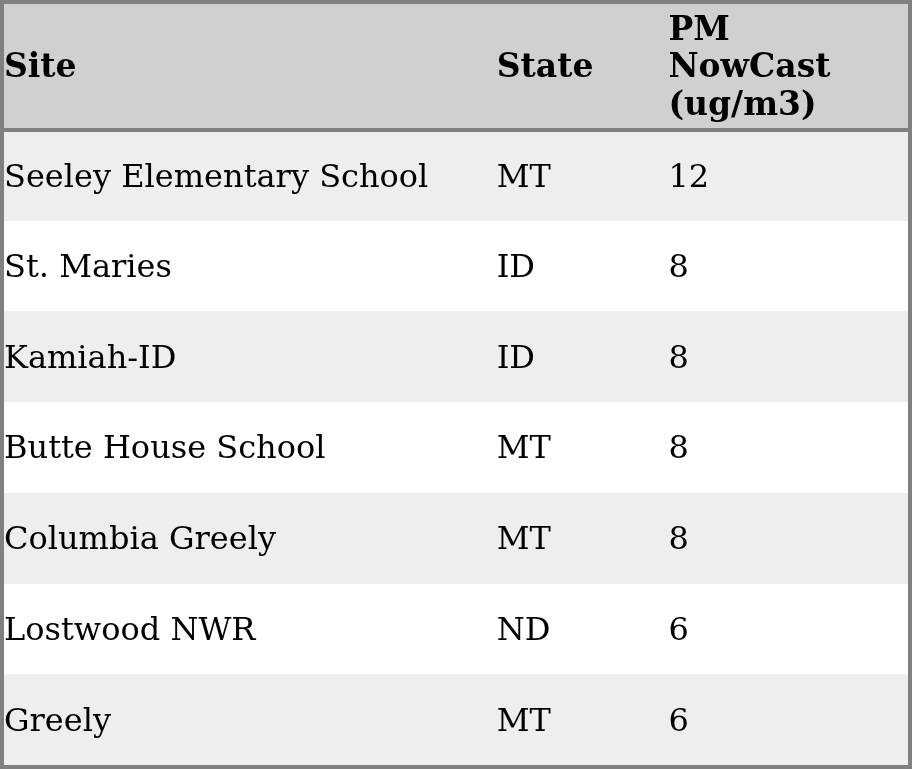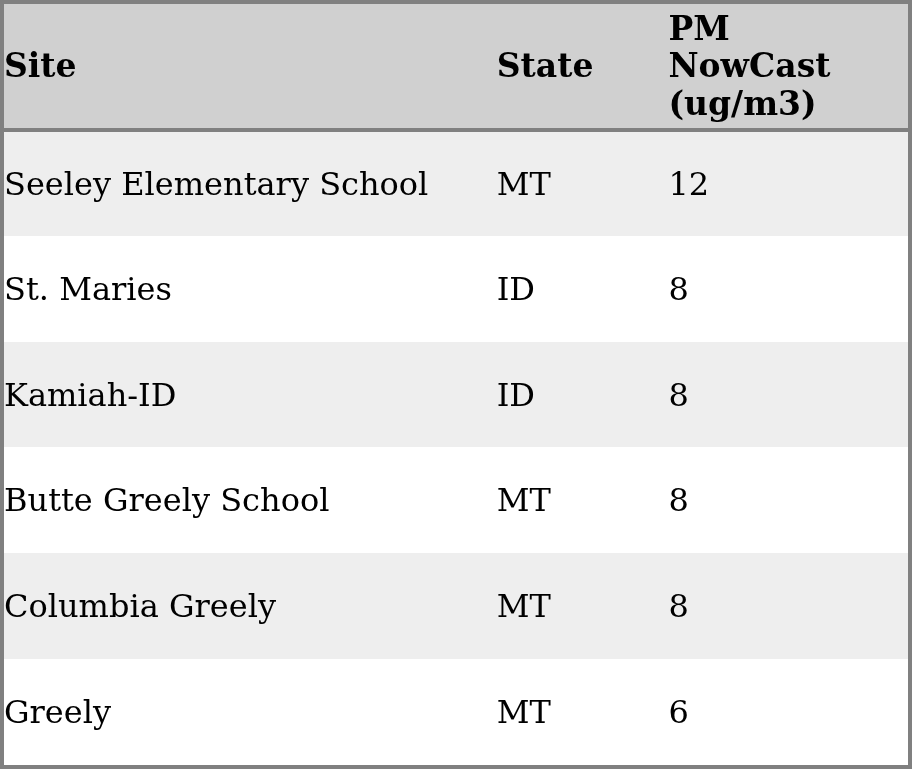--- a/index.html
+++ b/index.html
@@ -78,28 +78,33 @@
         <td>St. Maries</td>
         <td>ID</td>
         <td>8</td>
       </tr>
       <tr>
         <td>Kamiah-ID</td>
         <td>ID</td>
         <td>8</td>
       </tr>
       <tr>
-        <td>Butte Greely School</td>
+        <td>Butte House School</td>
         <td>MT</td>
         <td>8</td>
       </tr>
       <tr>
         <td>Columbia Greely</td>
         <td>MT</td>
         <td>8</td>
+      </tr>
+      <tr>
+        <td>Lostwood NWR</td>
+        <td>ND</td>
+        <td>6</td>
       </tr>
       <tr>
         <td>Greely</td>
         <td>MT</td>
         <td>6</td>
       </tr>
     </tbody>
   </table>
 </div>
 

